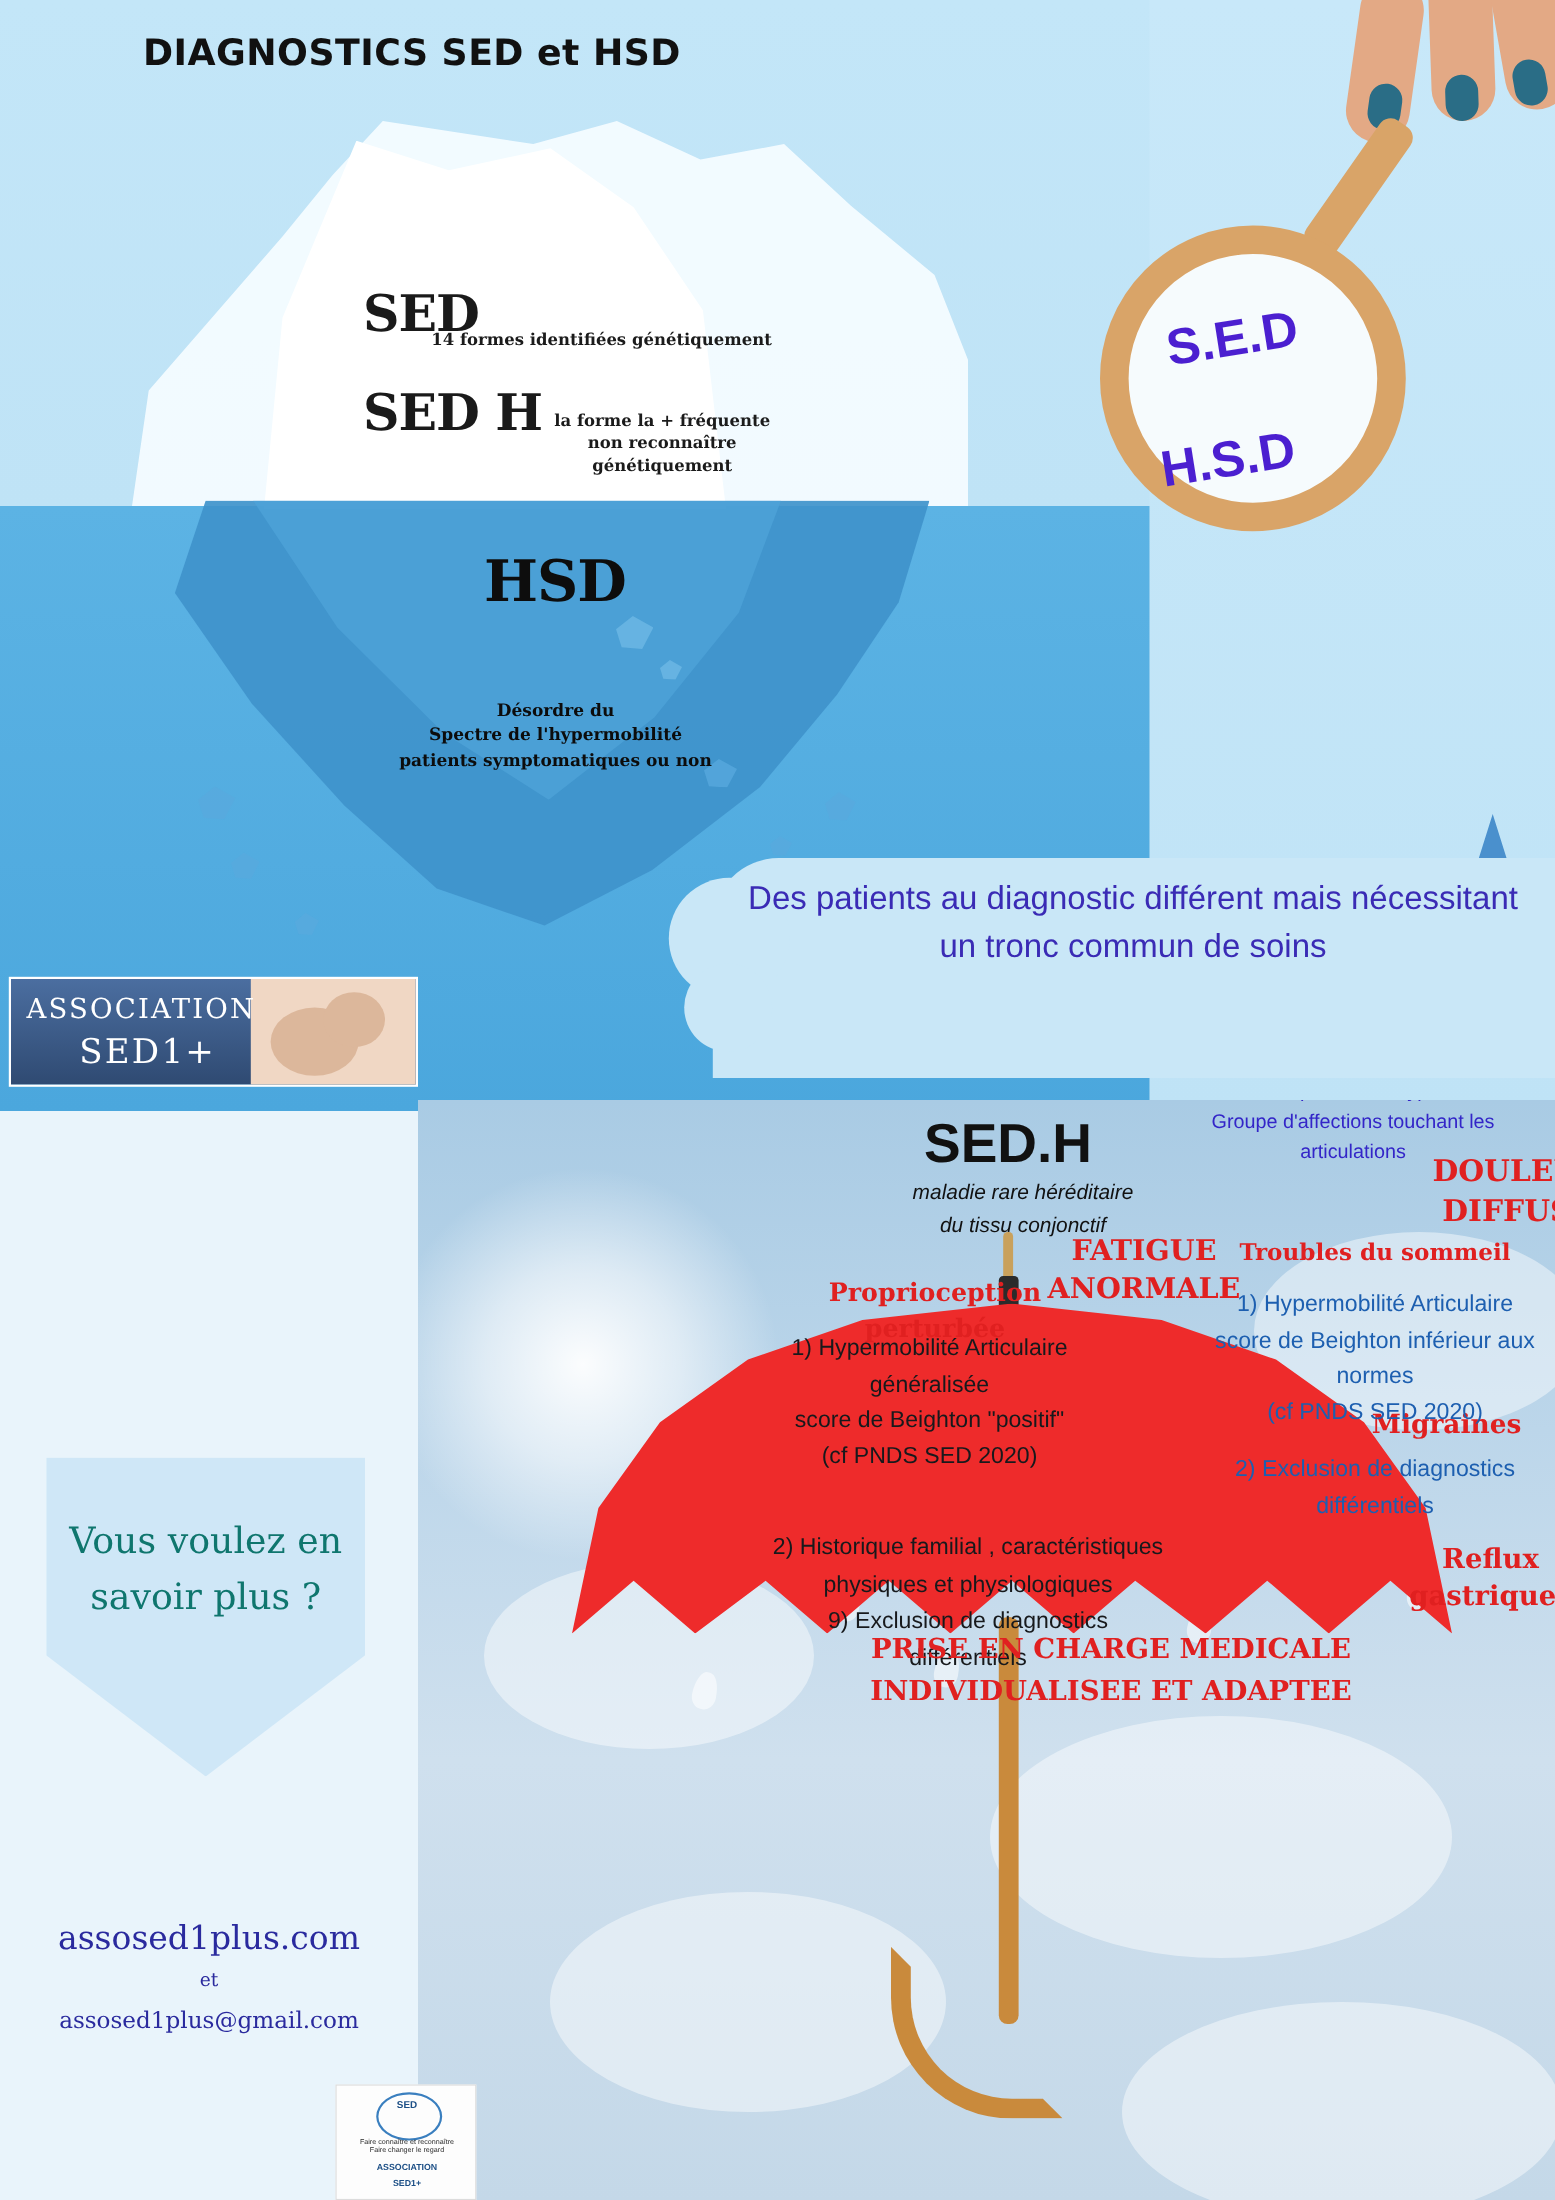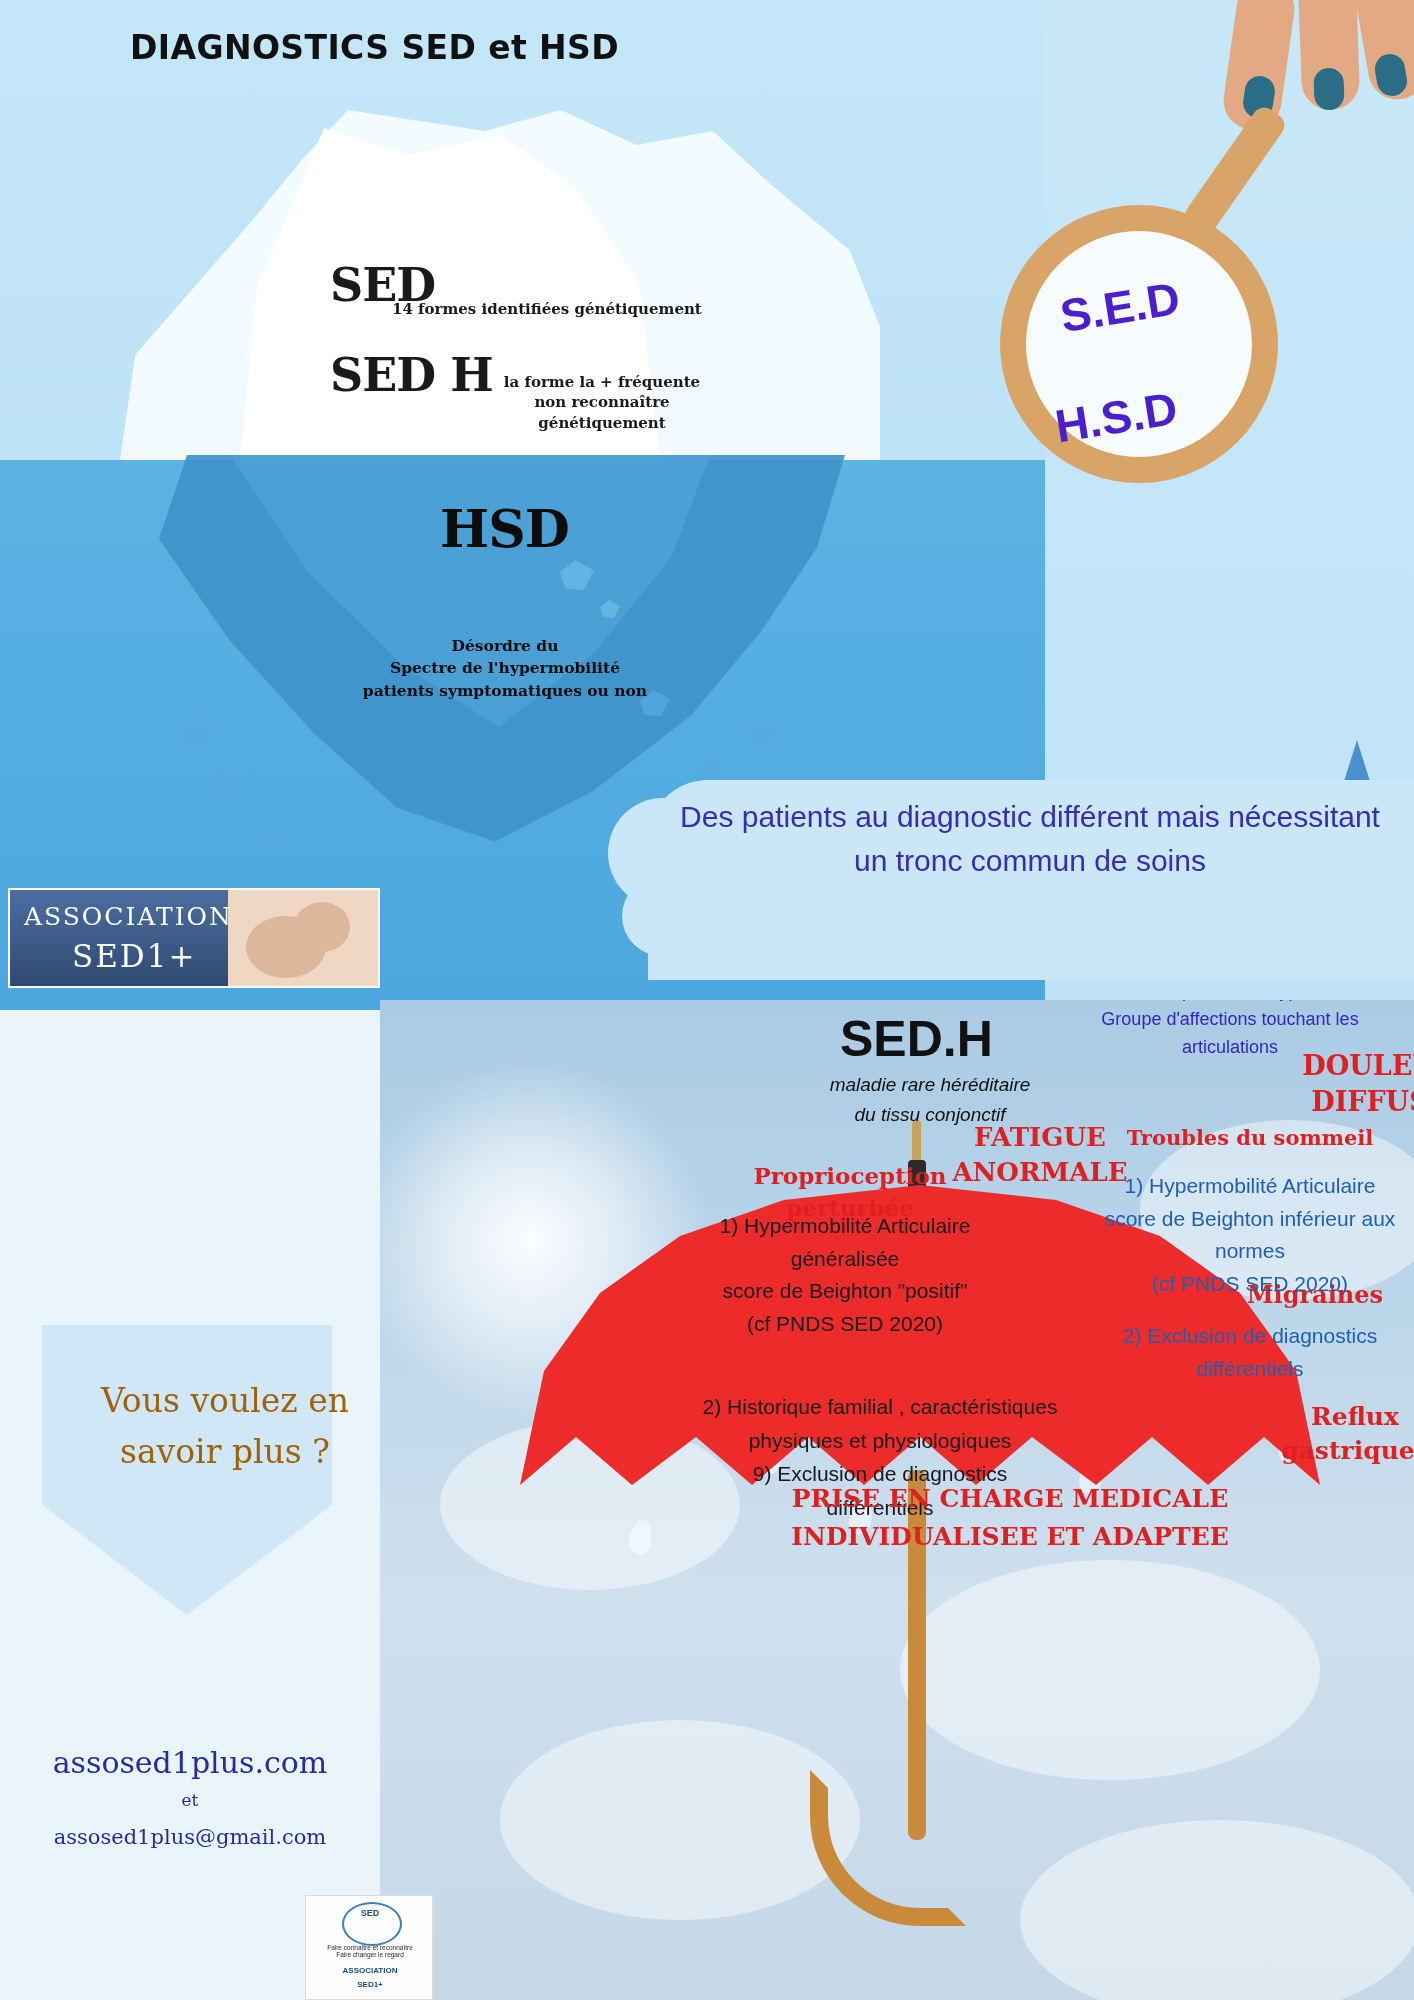--- a/index.html
+++ b/index.html
@@ -171,21 +171,21 @@
     position:absolute;left:0;top:1010px;width:380px;height:990px;
     background:#e9f4fb;
   }
   .shield{
     position:absolute;left:42px;top:1325px;width:290px;height:290px;
     background:#cfe7f7;
     clip-path:polygon(0% 0%, 100% 0%, 100% 62%, 50% 100%, 0% 62%);
   }
   .shield-text{
     position:absolute;left:42px;top:1375px;width:290px;text-align:center;
-    color:#a16207;font-size:33px;line-height:1.55;font-family:"DejaVu Serif", serif;margin-left:38px;
+    color:#0f766e;font-size:33px;line-height:1.55;font-family:"DejaVu Serif", serif;
   }
   .site-url{
     position:absolute;left:0px;top:1745px;width:380px;text-align:center;
     color:#2a2a9e;font-size:30px;font-family:"DejaVu Serif", serif;
   }
   .site-et{
     position:absolute;left:0px;top:1790px;width:380px;text-align:center;
     color:#2a2a9e;font-size:17px;font-family:"DejaVu Serif", serif;
   }
   .site-mail{

